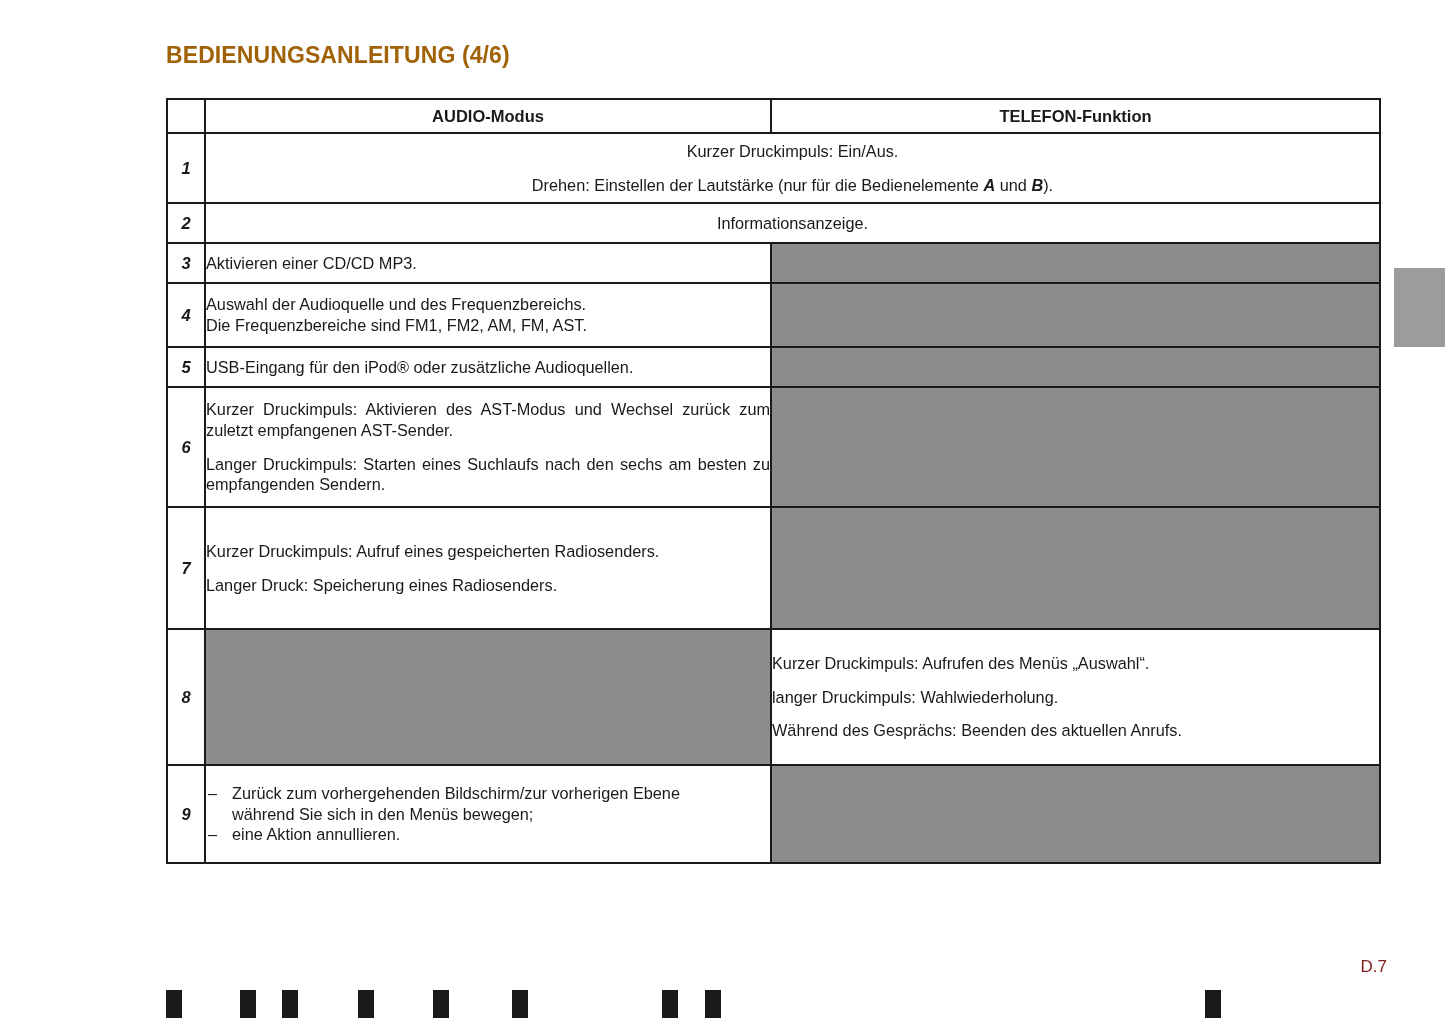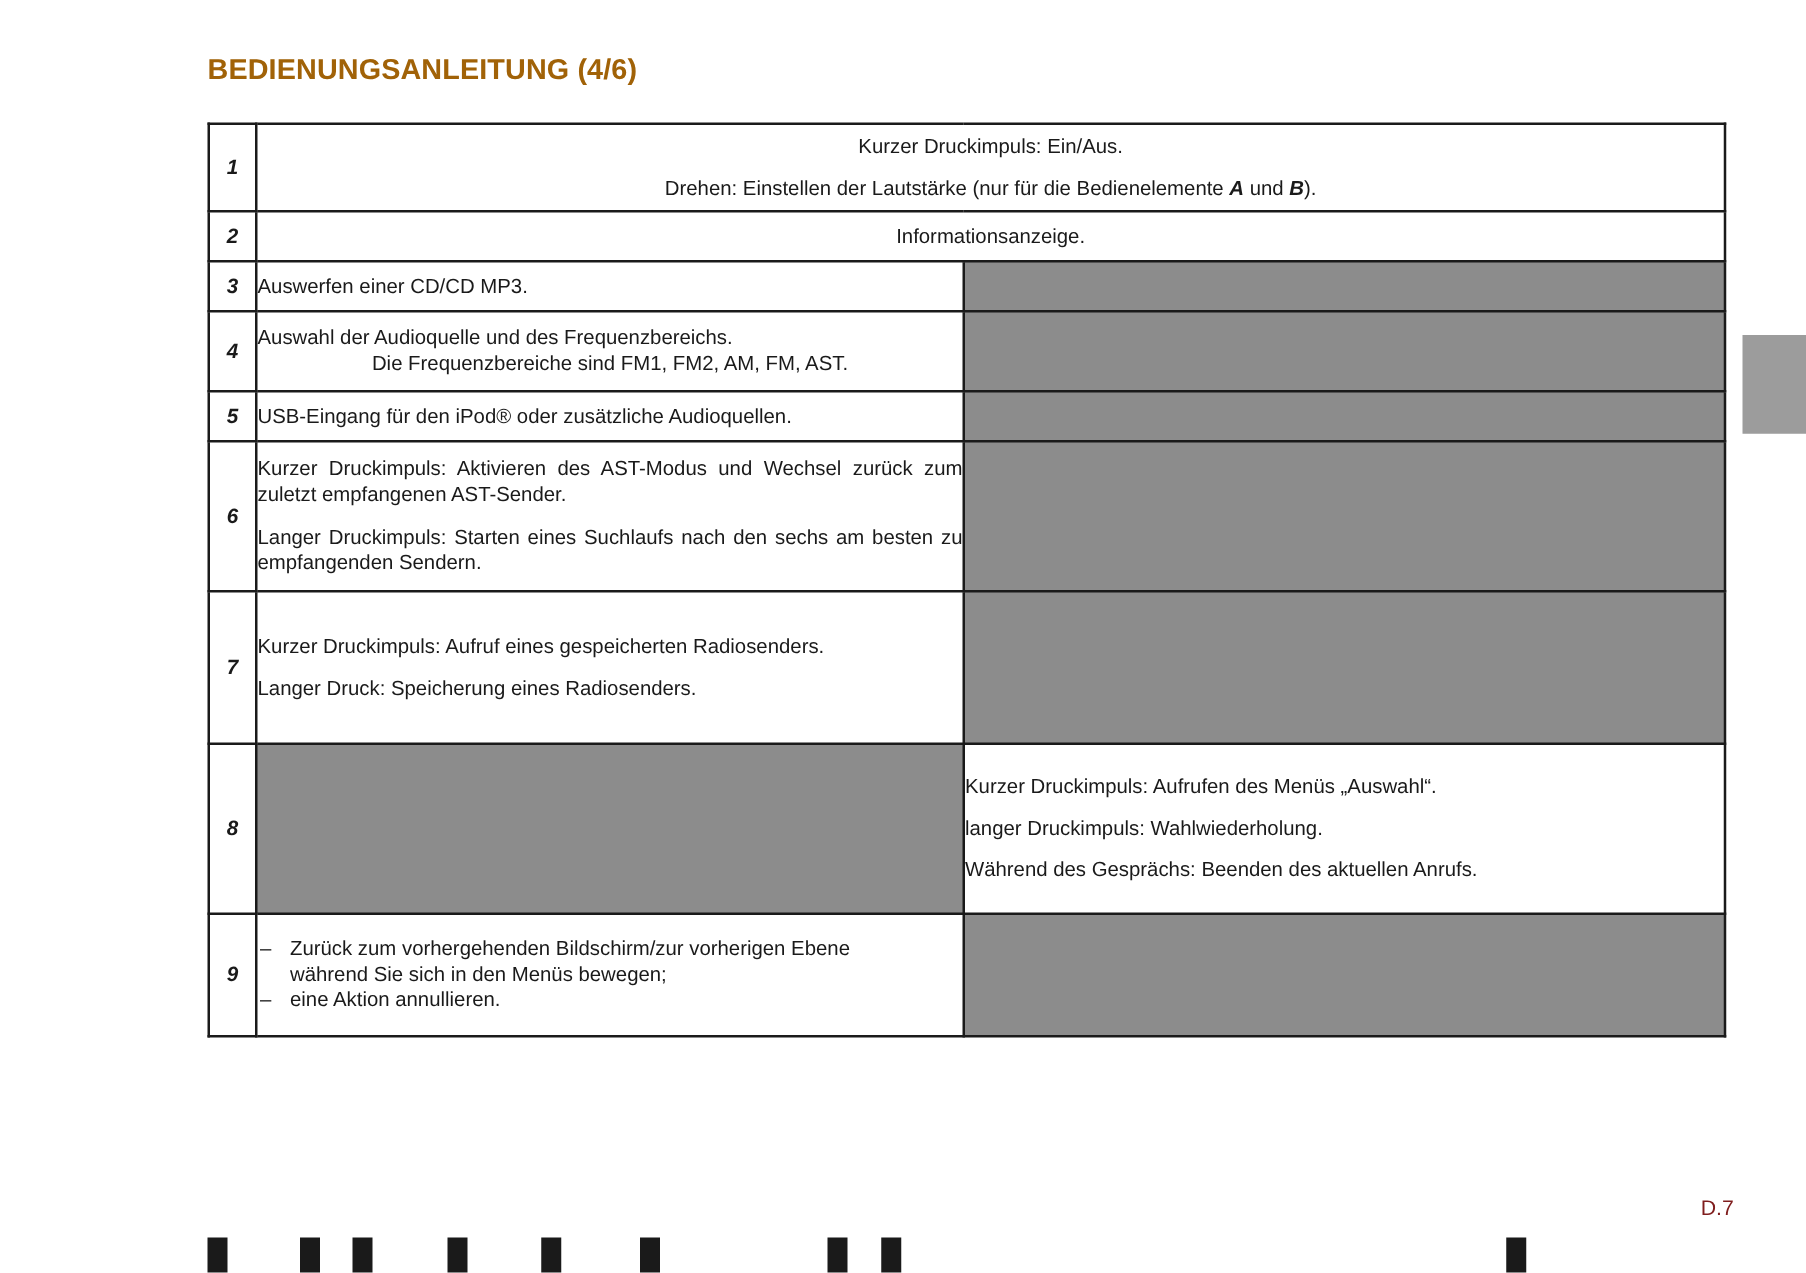--- a/index.html
+++ b/index.html
@@ -77,21 +77,21 @@
     text-align: center;
   }
   .cell.justify {
     text-align: justify;
     text-align-last: left;
   }
   .cell p {
     margin: 0;
   }
   .cell p + p { margin-top: 13px; }
-  .cell p.tight + p.tight { margin-top: 0; text-align: center; }
+  .cell p.tight + p.tight { margin-top: 0; }
 
   .gray {
     background: #8c8c8c;
   }
 
   .bi { font-weight: bold; font-style: italic; }
 
   
   .dash-list {
     margin: 0;
@@ -150,40 +150,45 @@
 <div class="page-title">BEDIENUNGSANLEITUNG (4/6)</div>
 
 <table class="spec-table">
   <colgroup>
     <col class="c-num">
       <col class="c-audio">
       <col class="c-tel">
   </colgroup>
   <tbody>
 
+    <tr>
+      <td class="hdr"></td>
+      <td class="hdr">AUDIO-Modus</td>
+      <td class="hdr">TELEFON-Funktion</td>
+    </tr>
 
     <tr>
       <td class="num">1</td>
       <td class="cell center" colspan="2" style="height:68px;text-align:center;">
         <p>Kurzer Druckimpuls: Ein/Aus.</p>
         <p><span>Drehen: Einstellen der Lautstärke (nur für die Bedienelemente </span><span class="bi">A</span><span> und </span><span class="bi">B</span><span>).</span></p>
       </td>
     </tr>
 
     <tr>
       <td class="num">2</td>
       <td class="cell center" colspan="2" style="height:38px;margin-top:16px;">
         <p>Informationsanzeige.</p>
       </td>
     </tr>
 
     <tr>
       <td class="num">3</td>
       <td class="cell" style="height:38px;">
-        <p>Auswerfen einer CD/CD MP3.</p>
+        <p>Aktivieren einer CD/CD MP3.</p>
       </td>
       <td class="gray" style="background: rgb(140, 140, 140);"></td>
     </tr>
 
     <tr>
       <td class="num">4</td>
       <td class="cell" style="height:62px;">
         <p class="tight">Auswahl der Audioquelle und des Frequenzbereichs.</p>
         <p class="tight">Die Frequenzbereiche sind FM1, FM2, AM, FM, AST.</p>
       </td>

